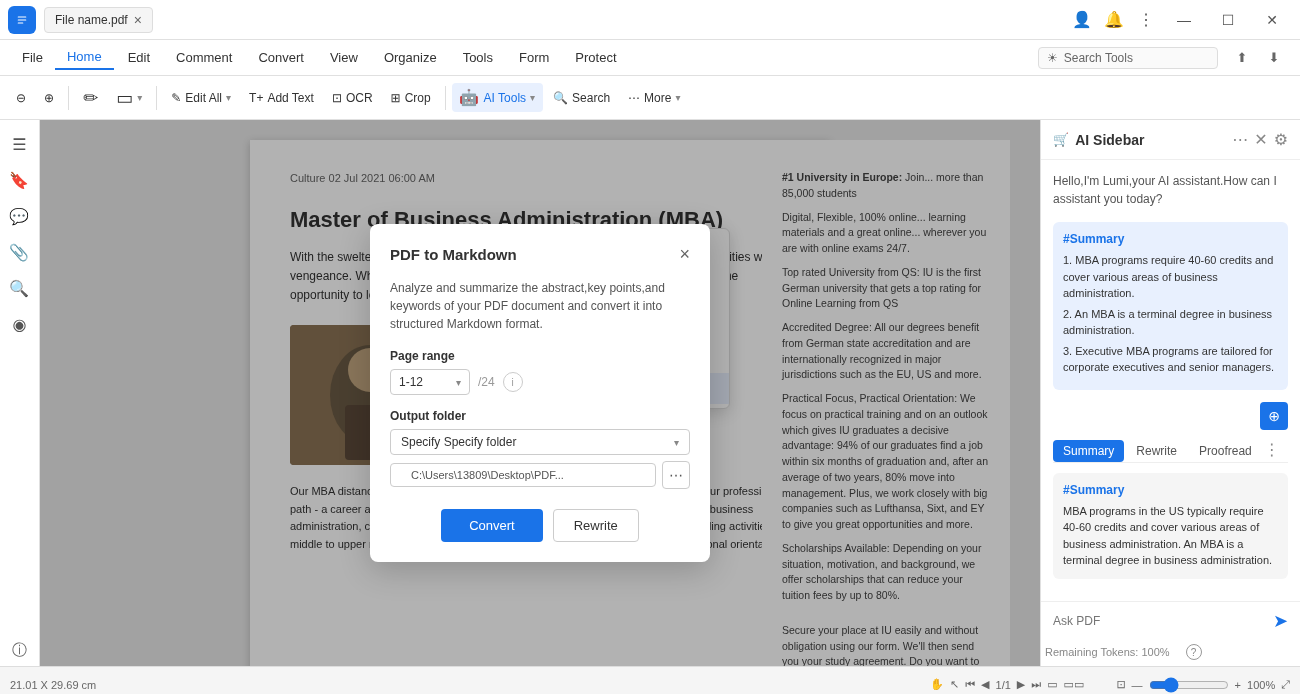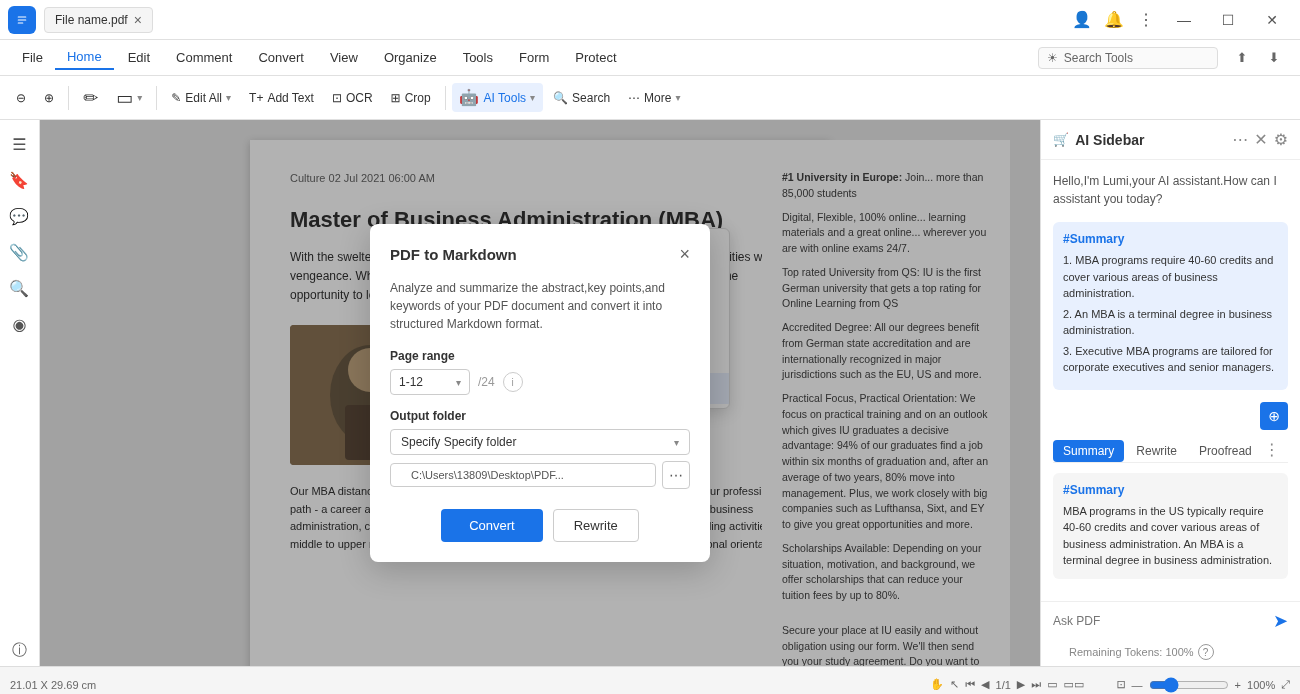--- a/index.html
+++ b/index.html
@@ -419,21 +419,21 @@
         <div class="ai-bottom-title">#Summary</div>
         <div class="ai-bottom-text">MBA programs in the US typically require 40-60 credits and cover various areas of business administration. An MBA is a terminal degree in business administration.</div>
       </div>
     </div>
 
     <div class="ai-input-row">
       <input class="ai-input" type="text" placeholder="Ask PDF" style="">
       <span class="ai-send-btn">➤</span>
     </div>
 
-    <div style="display:flex; align-items:center; padding:4px 28px 6px; font-size:11px; color:#888; gap:4px;text-align:center;">
+    <div style="display:flex; align-items:center; padding:4px 4px 6px; font-size:11px; color:#888; gap:16px;text-align:center;">
       <span>Remaining Tokens: 100%</span>
       <span style="cursor:pointer; width:16px; height:16px; border-radius:50%; border:1px solid #999; display:inline-flex; align-items:center; justify-content:center; font-size:10px;">?</span>
     </div>
   </div>
 
 </div>
 
 <div class="status-bar">
   <span>21.01 X 29.69 cm</span>
   <div class="status-spacer"></div>

